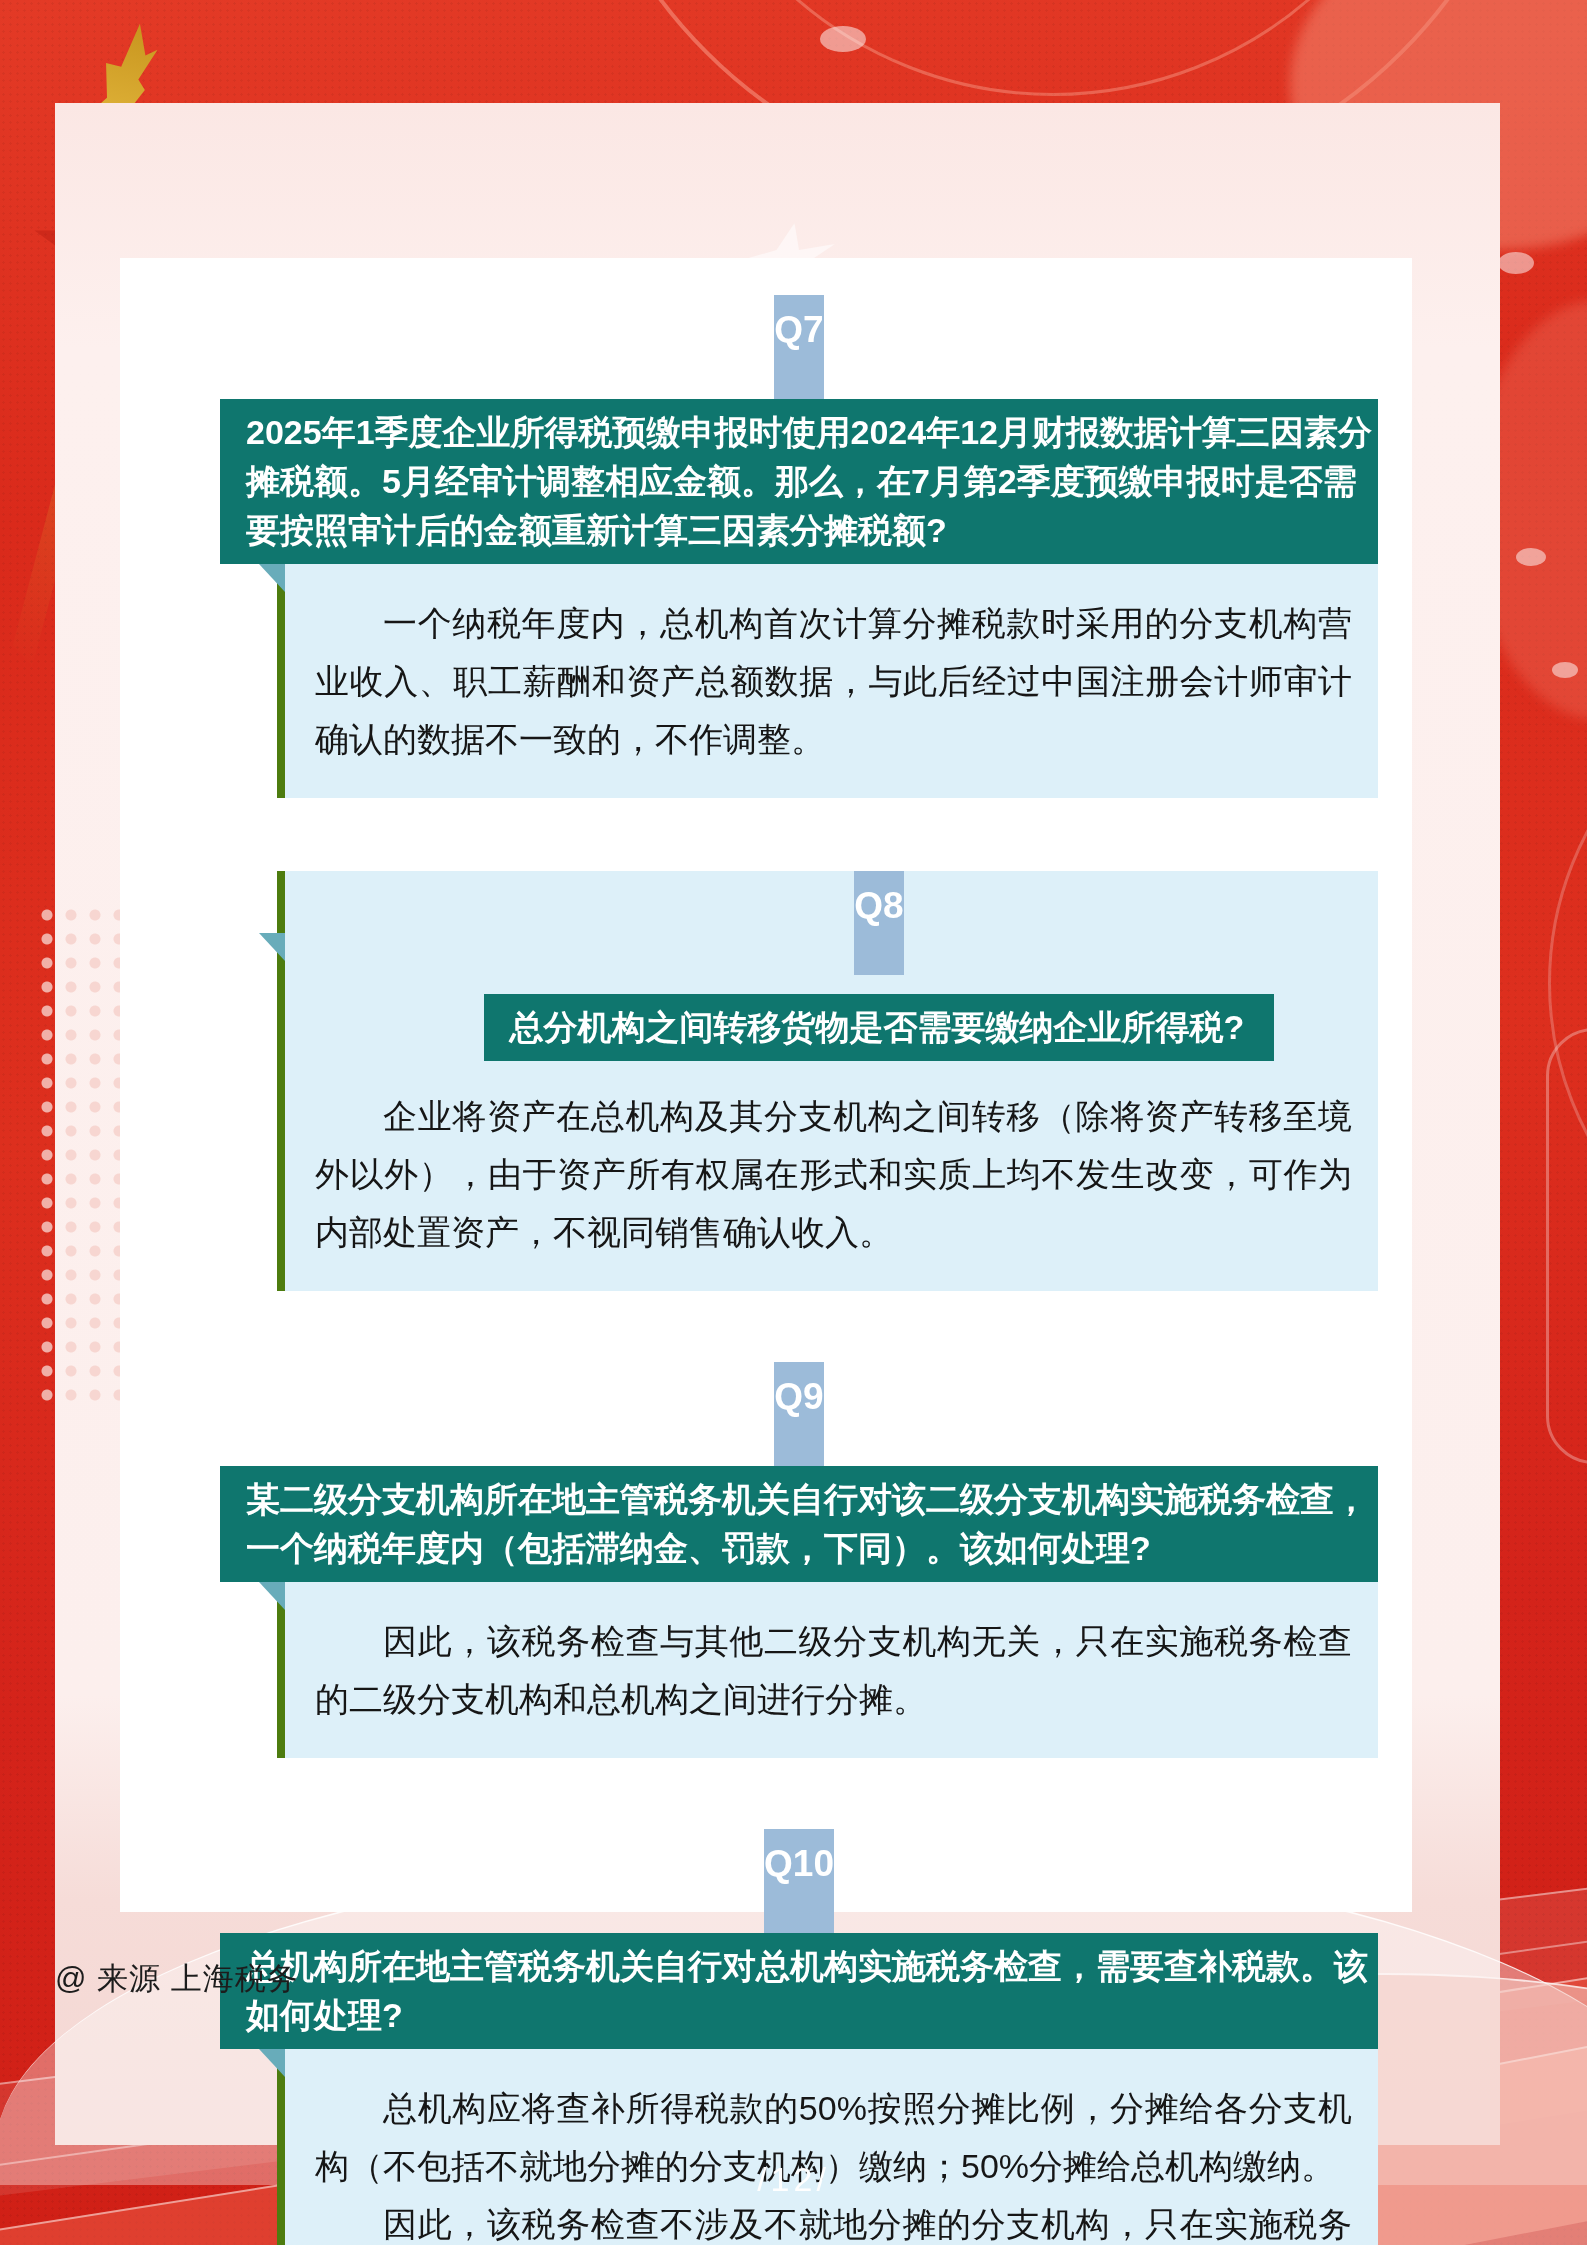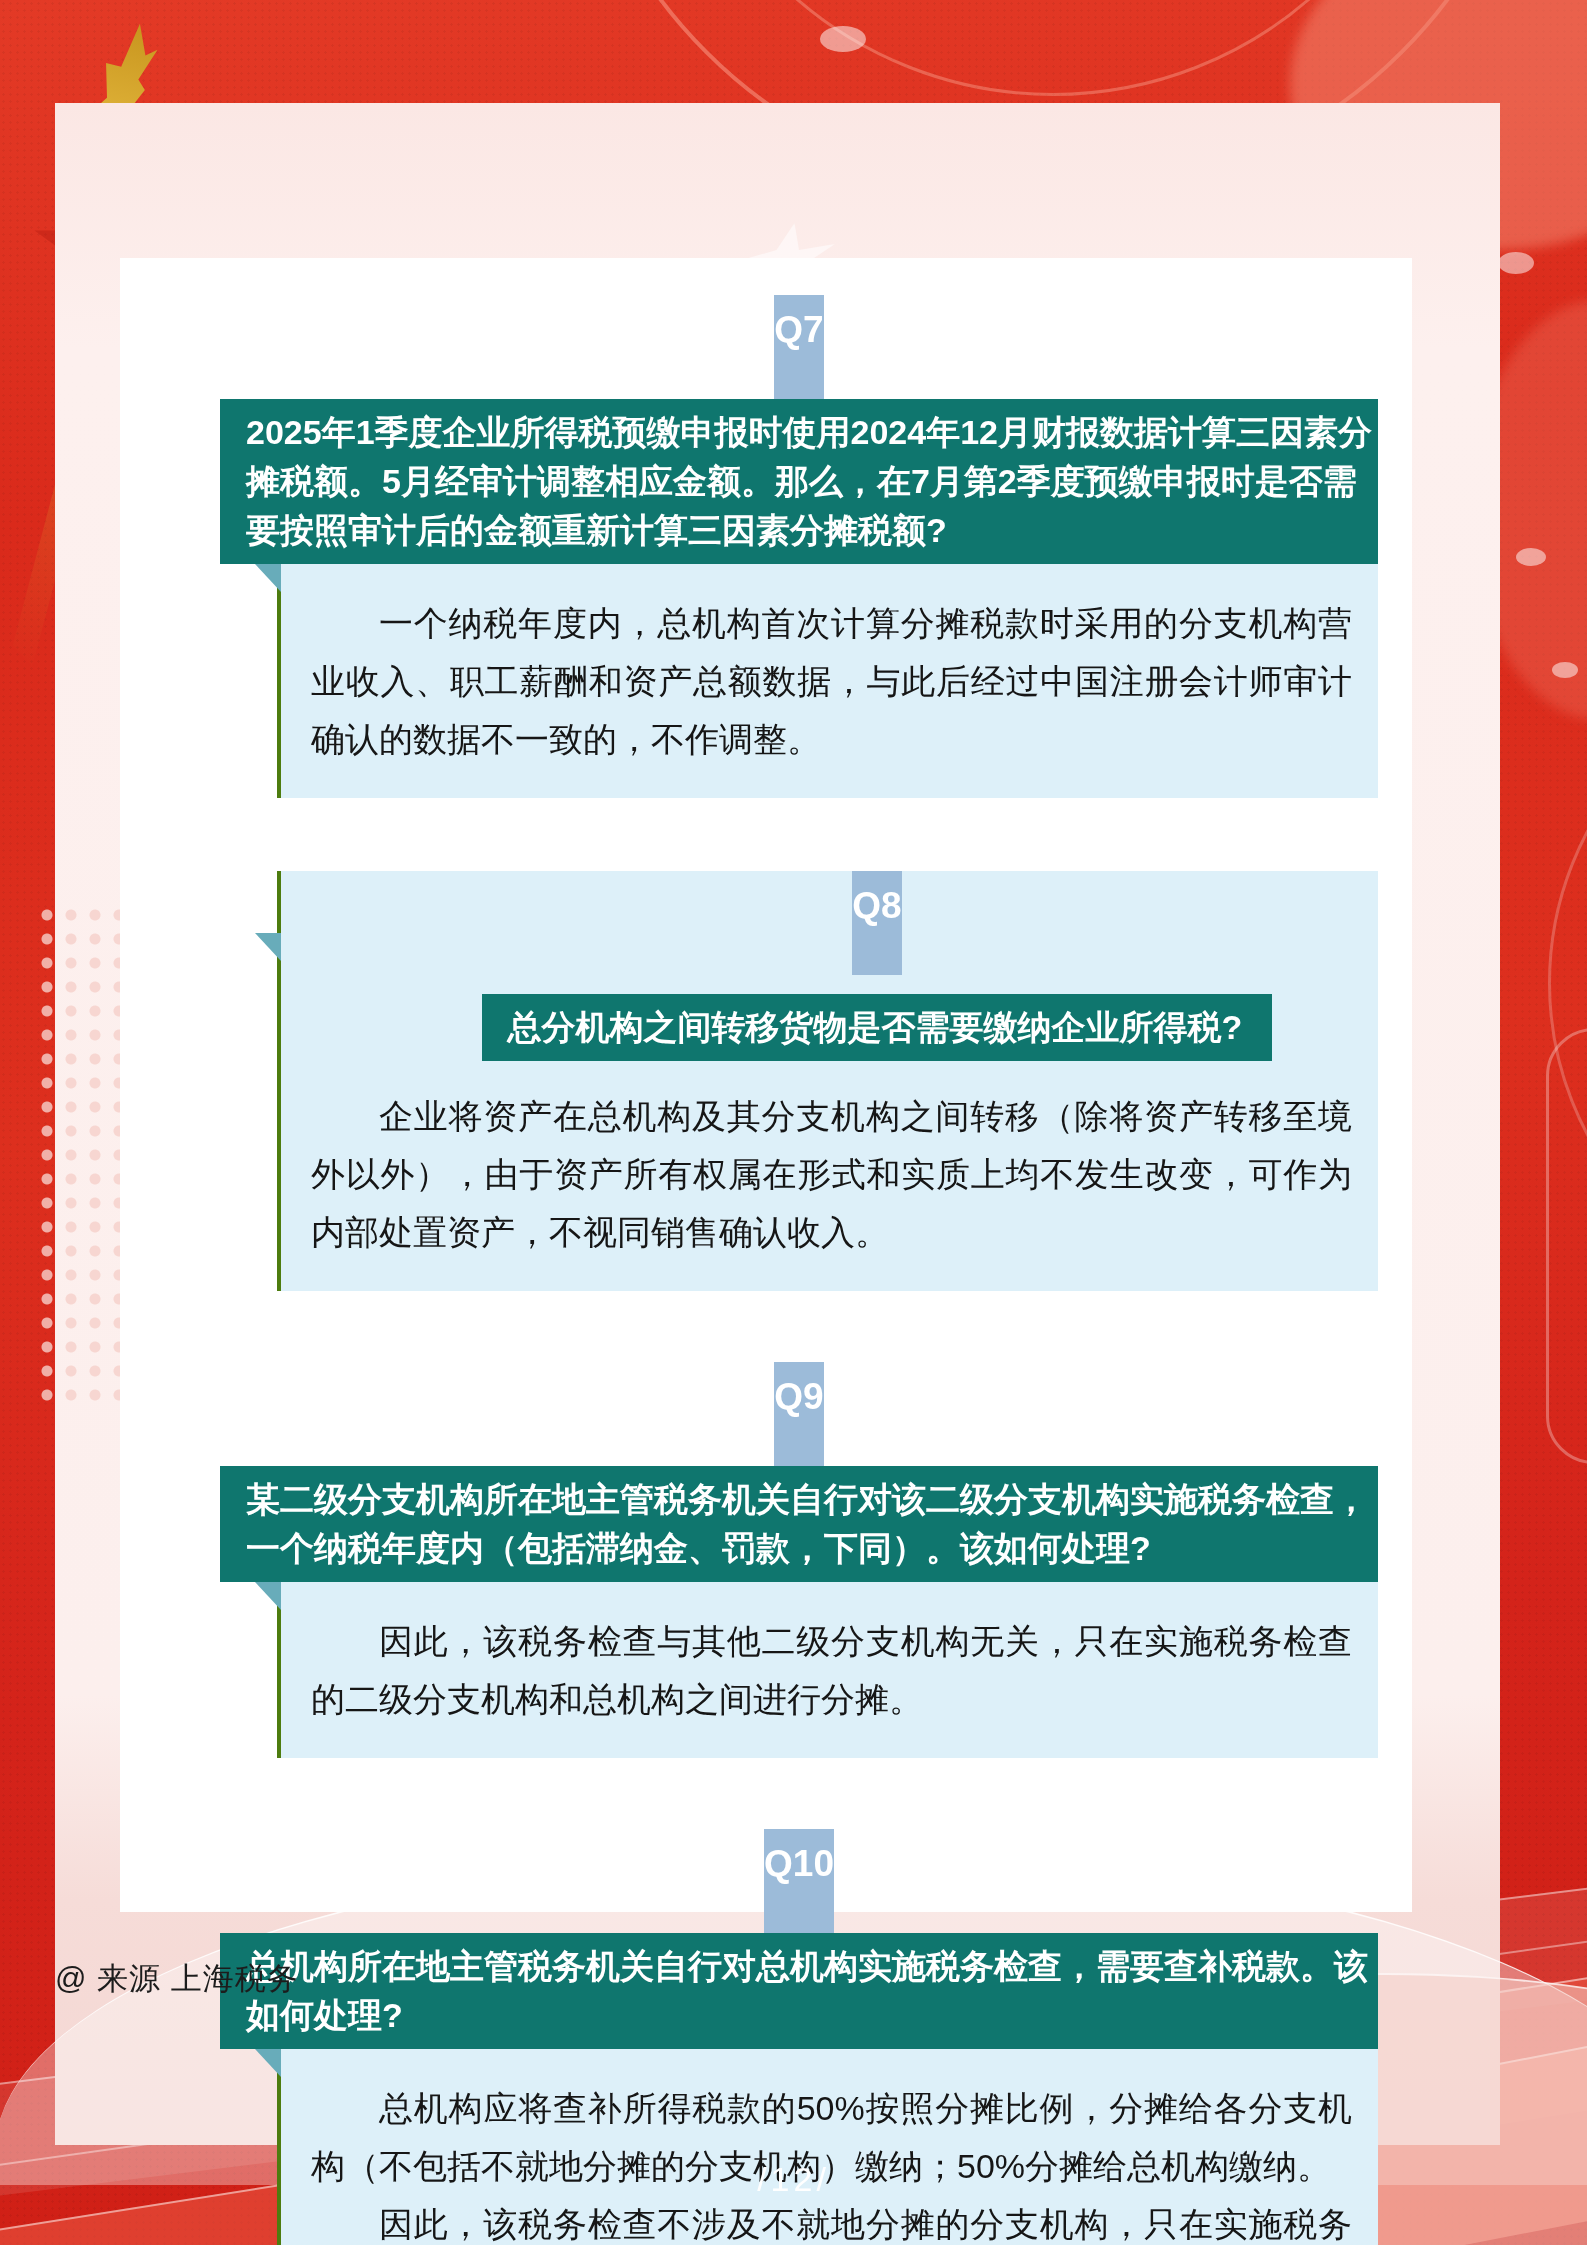--- a/index.html
+++ b/index.html
@@ -47,21 +47,21 @@
   .pdot{position:absolute;border-radius:50%;background:rgba(255,255,255,.65);}
   
   .white-card{position:absolute;left:65px;top:155px;width:1292px;height:1654px;background:#ffffff;}
   .content{padding:37px 34px 0 100px;}
   
   .q-header{display:flex;align-items:center;flex-direction:column;}
   .q-label{flex:0 0 90px;background:#9cbbd9;color:#ffffff;font-weight:bold;font-size:37px;
     display:flex;justify-content:center;padding-top:14px;}
   .q-q{flex:1 1 auto;background:#0f766e;color:#ffffff;font-size:34px;line-height:49px;font-weight:600;
     padding:9px 0 9px 26px;overflow:hidden;}
-  .a-panel{position:relative;margin-left:57px;background:#ddf0f9;border-left:4px solid #4d7c0f;
+  .a-panel{position:relative;margin-left:57px;background:#ddf0f9;border-left:8px solid #4d7c0f;
     padding:30px 26px 30px 30px;}
   .tail{position:absolute;top:0;left:-26px;width:26px;height:28px;background:#68acba;
     clip-path:polygon(0 0,100% 0,100% 100%);}
   .a-p{margin:0;color:#161616;font-size:34px;line-height:58px;text-indent:2em;text-align:justify;}
   .qa-block{margin-top:0;}
   .qa-block + .qa-block{margin-top:71px;}
   #block-q8{margin-top:73px;}
   #block-q10{}
   
   .indent .a-panel{padding-top:0;}

